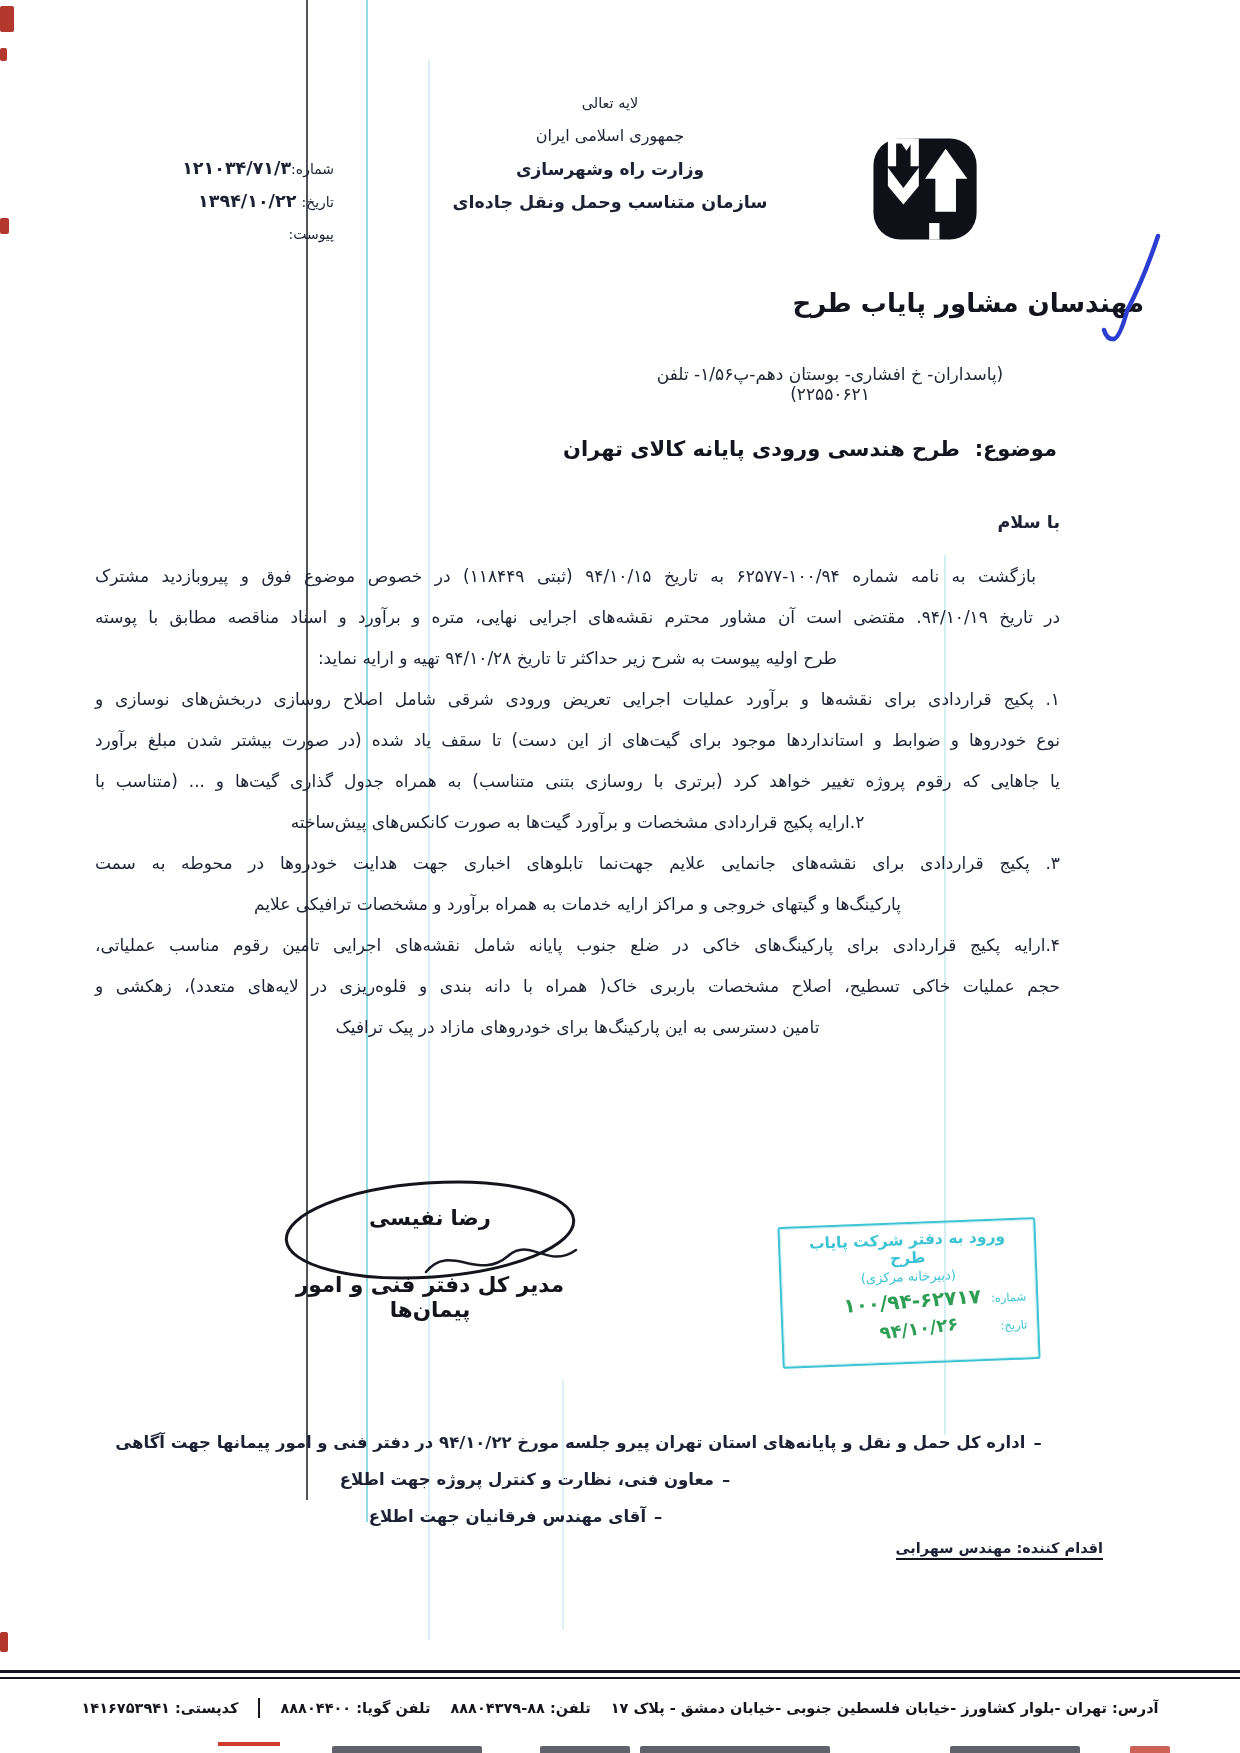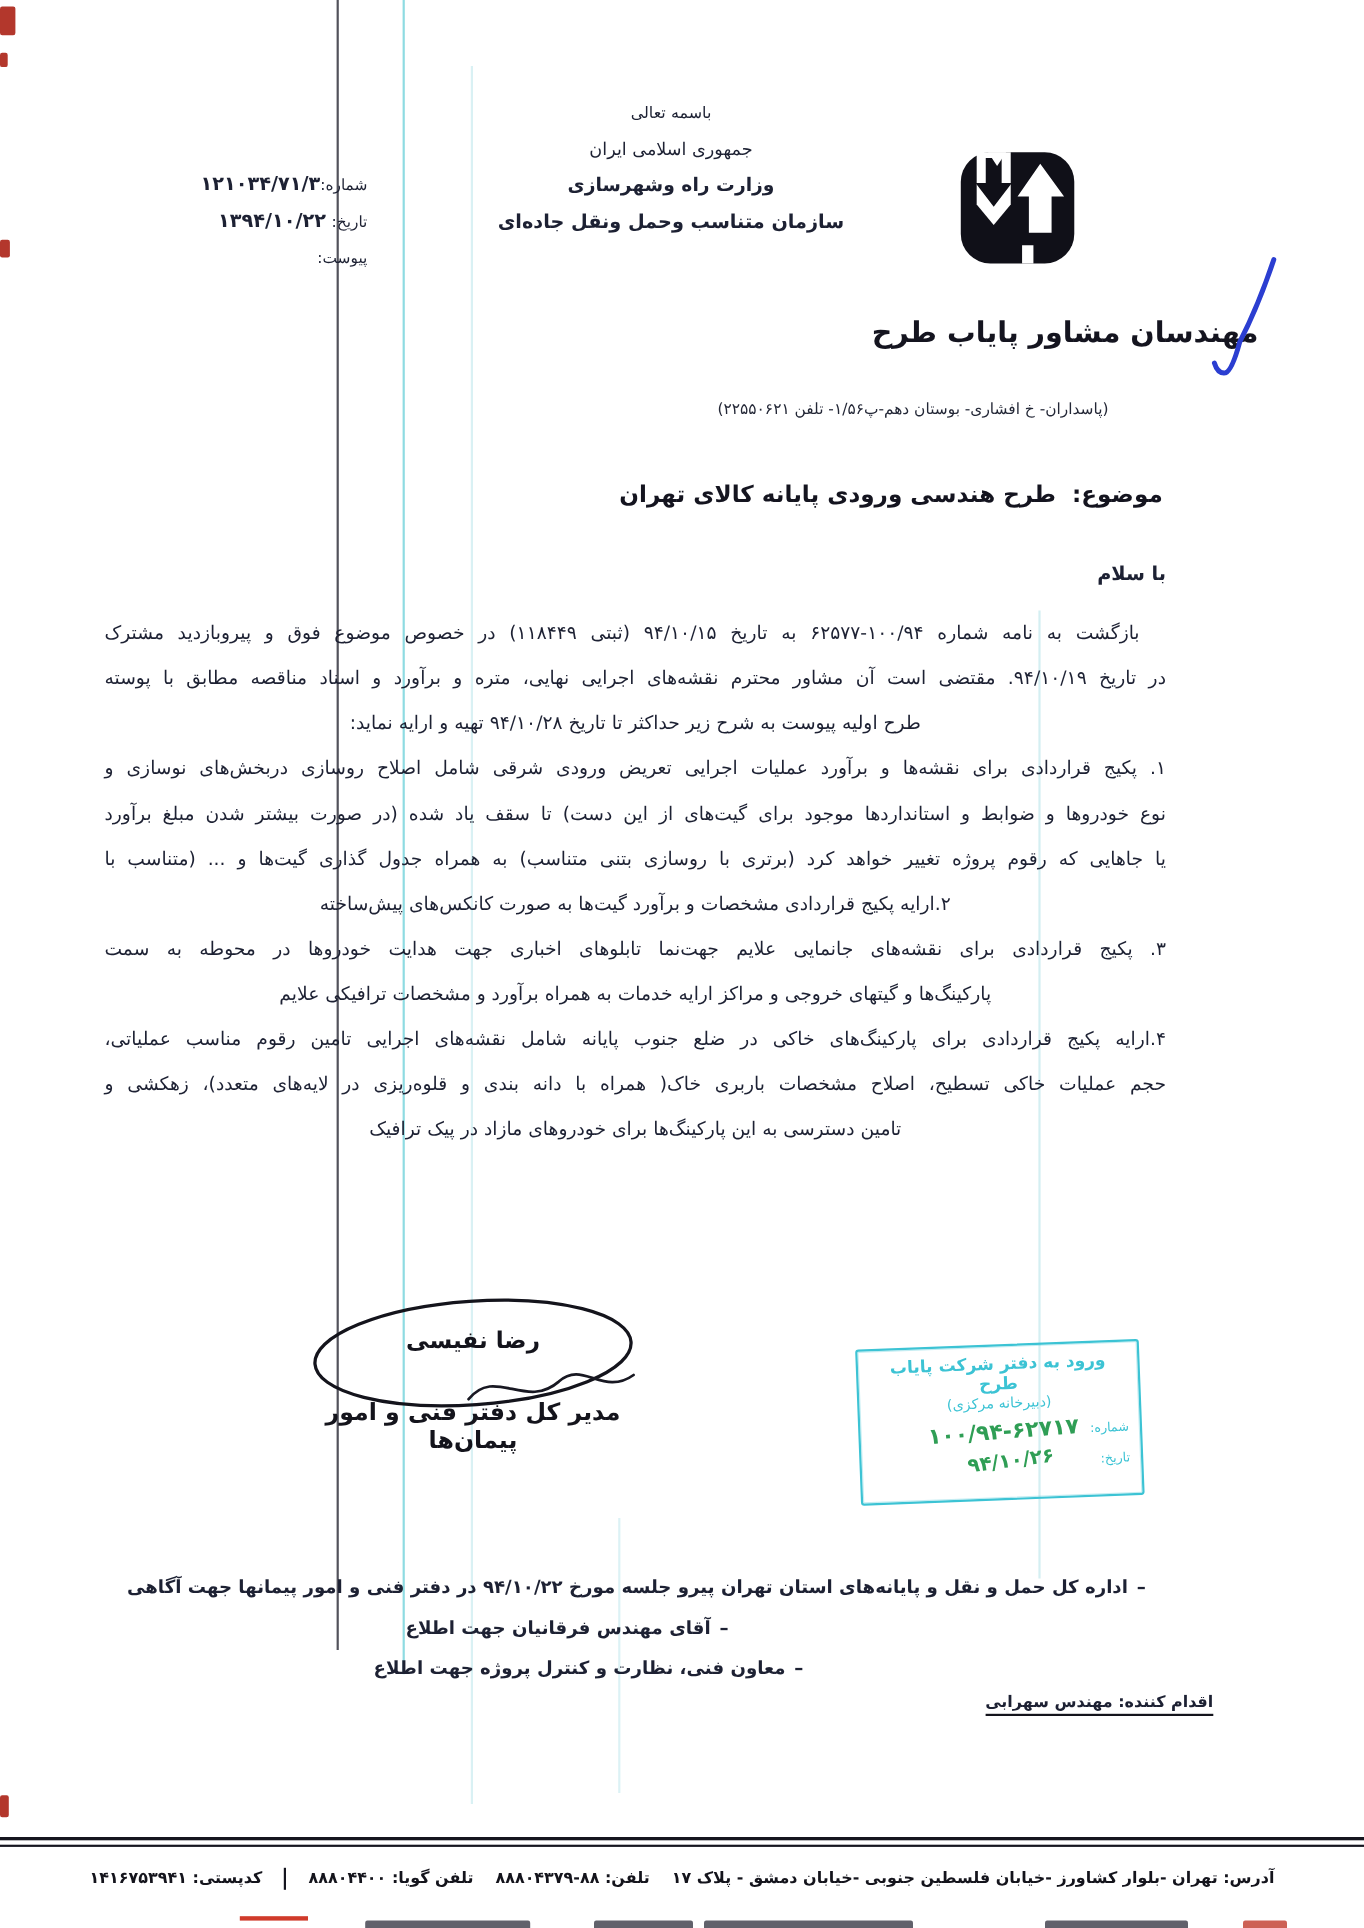--- a/index.html
+++ b/index.html
@@ -32,21 +32,21 @@
   .bismillah{font-size:14.5px;margin-bottom:15px;}
   .country{font-size:16px;margin-bottom:14px;}
   .ministry{font-size:17px;font-weight:bold;margin-bottom:13px;}
   .org{font-size:17.5px;font-weight:bold;}
   .ref-block{position:absolute;left:92px;top:158px;width:242px;text-align:right;}
   .ref-row{margin-bottom:13px;white-space:nowrap;}
   .ref-label{font-size:14px;}
   .ref-value{font-size:17.5px;font-weight:bold;}
   .logo-wrap{position:absolute;left:856px;top:124px;width:136px;height:130px;}
   .company-name{position:absolute;right:96px;top:288px;font-size:26px;font-weight:bold;color:#14141f;}
-  .company-addr{position:absolute;left:620px;top:364px;width:420px;text-align:center;font-size:14px;color:#232736;}
+  .company-addr{position:absolute;left:620px;top:364px;width:420px;text-align:center;font-size:17px;color:#232736;}
   .check-wrap{position:absolute;left:1096px;top:228px;width:68px;height:124px;}
   
   .subject{position:absolute;right:183px;top:437px;font-size:21px;font-weight:bold;color:#14141f;}
   .salutation{position:absolute;right:180px;top:512px;font-size:17.5px;font-weight:bold;}
   .body-text{position:absolute;right:180px;left:95px;top:556px;font-size:17px;line-height:41px;}
   .bline{height:41px;white-space:nowrap;}
   .jline{white-space:normal;text-align:justify;text-align-last:justify;}
   .rline{text-align:center;}
   .cline{text-align:center;}
   .indent{padding-right:24px;}
@@ -104,21 +104,21 @@
   <div class="rmark rm3"></div>
   <div class="rmark rm4"></div>
   <div class="red-dash"></div>
   <div class="smudge sm1"></div>
   <div class="smudge sm2"></div>
   <div class="smudge sm3"></div>
   <div class="smudge sm4"></div>
   <div class="smudge sm5"></div>
 
   <div class="center-head">
-    <div class="bismillah">باسمه تعالی</div>
+    <div class="bismillah">لایه تعالی</div>
     <div class="country">جمهوری اسلامی ایران</div>
     <div class="ministry">وزارت راه وشهرسازی</div>
     <div class="org">سازمان متناسب وحمل ونقل جاده‌ای</div>
   </div>
 
   <div class="ref-block">
     <div class="ref-row">
       <span class="ref-label">شماره:</span><span class="ref-value">۱۲۱۰۳۴/۷۱/۳</span>
     </div>
     <div class="ref-row">
@@ -189,22 +189,22 @@
       <span class="hand hand-no">۱۰۰/۹۴-۶۲۷۱۷</span>
     </div>
     <div class="stamp-row">
       <span class="stamp-label">تاریخ:</span>
       <span class="hand hand-date">۹۴/۱۰/۲۶</span>
     </div>
   </div>
 
   <div class="cc-list">
       <div class="cc-item cc0"><span class="dash">–</span><span>اداره کل حمل و نقل و پایانه‌های استان تهران پیرو جلسه مورخ ۹۴/۱۰/۲۲ در دفتر فنی و امور پیمانها جهت آگاهی</span></div>
+      <div class="cc-item cc1"><span class="dash">–</span><span>معاون فنی، نظارت و کنترل پروژه جهت اطلاع</span></div>
       <div class="cc-item cc2"><span class="dash">–</span><span>آقای مهندس فرقانیان جهت اطلاع</span></div>
-      <div class="cc-item cc1"><span class="dash">–</span><span>معاون فنی، نظارت و کنترل پروژه جهت اطلاع</span></div>
     </div>
 
   <div class="handler">اقدام کننده: مهندس سهرابی</div>
 
   <div class="rule-a"></div>
   <div class="rule-b"></div>
   <div class="footer-row">
       <div class="fseg">آدرس: تهران -بلوار کشاورز -خیابان فلسطین جنوبی -خیابان دمشق - پلاک ۱۷</div>
       <div class="fseg">تلفن: ۸۸-۸۸۸۰۴۳۷۹</div>
       <div class="fseg">تلفن گویا: ۸۸۸۰۴۴۰۰</div>

